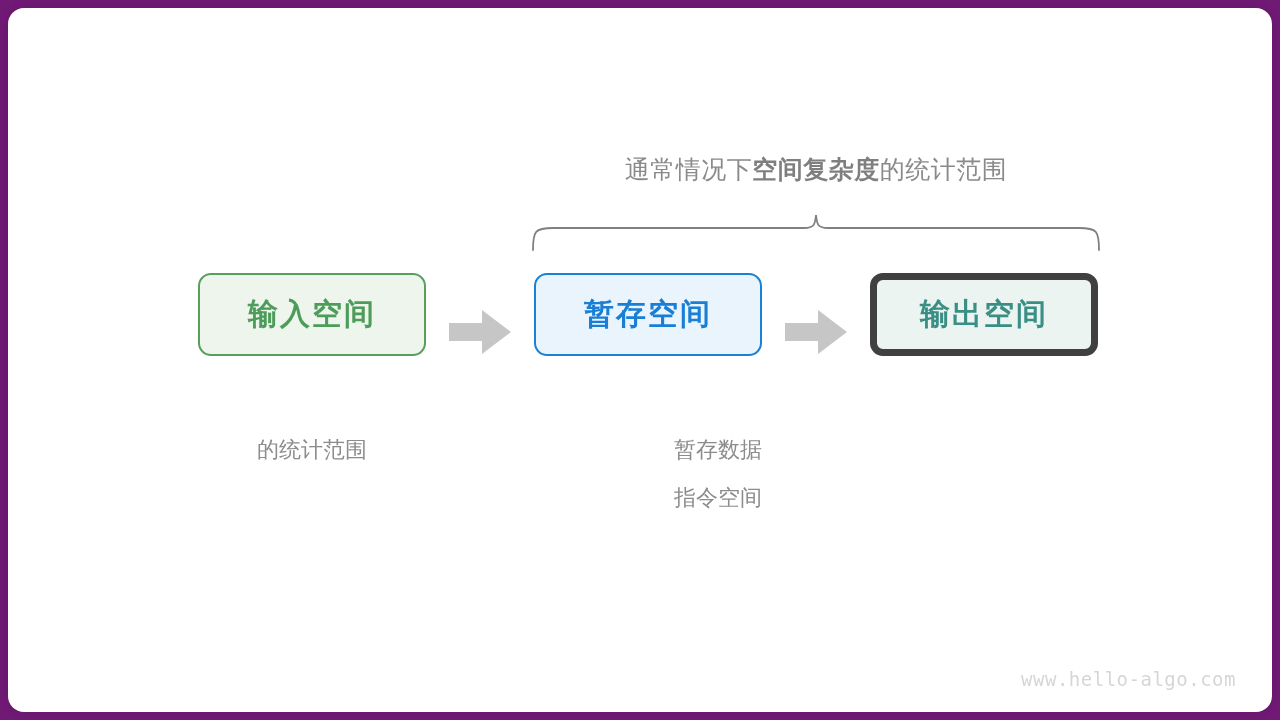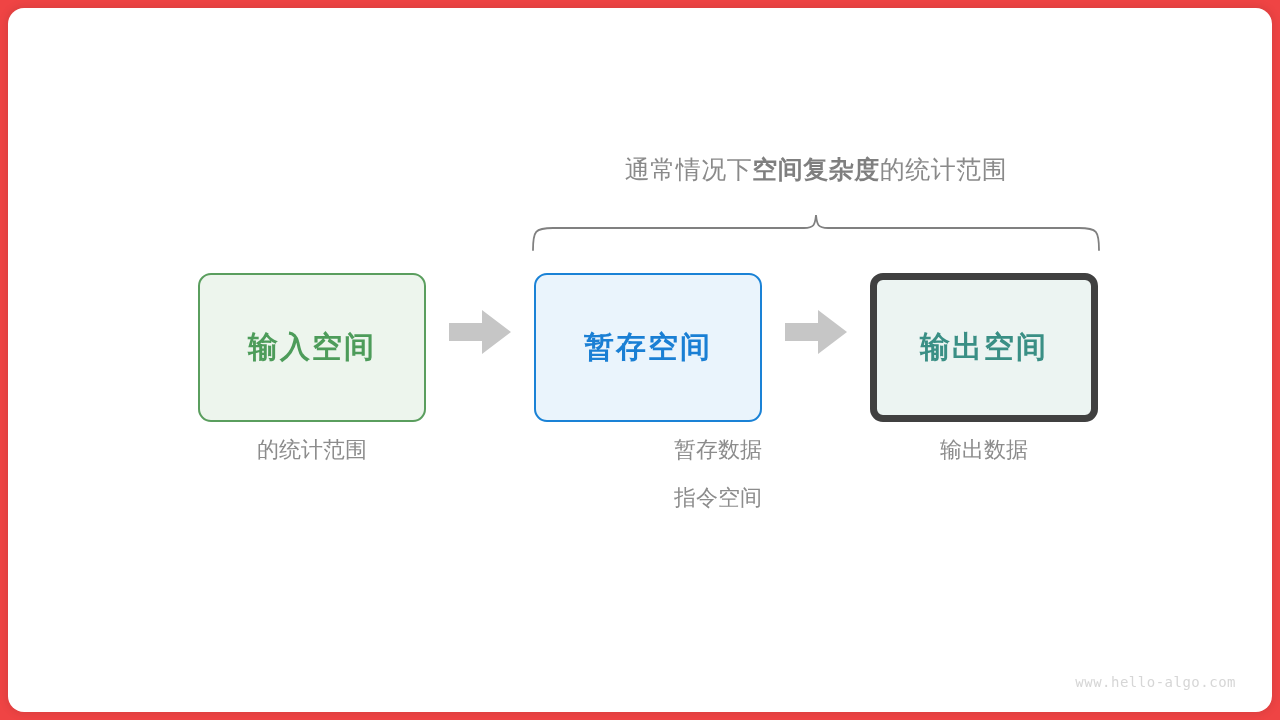--- a/index.html
+++ b/index.html
@@ -5,21 +5,21 @@
   html, body {
     margin: 0;
     padding: 0;
     background: #ffffff;
     font-family: "Liberation Sans", "DejaVu Sans", sans-serif;
   }
   #canvas {
     position: relative;
     width: 1280px;
     height: 720px;
-    background: #ef4444;
+    background: #701a75;
     overflow: hidden;
   }
   
   #frame {
     position: absolute;
     left: 8px;
     top: 8px;
     width: 1264px;
     height: 704px;
     background: #ffffff;
@@ -49,21 +49,21 @@
     top: 195px;
     width: 590px;
     height: 60px;
   }
 
   
   .box {
     position: absolute;
     top: 265px;
     width: 228px;
-    height: 149px;
+    height: 83px;
     border-radius: 13px;
     box-sizing: border-box;
     display: flex;
     align-items: center;
     justify-content: center;
     font-size: 30px;
     font-weight: bold;
     letter-spacing: 2px;
   }
   #box-input {
@@ -107,21 +107,21 @@
   #caption-input  { left: 190px; top: 418px; }
   #caption-temp   { left: 526px; top: 418px; text-align: right; }
   #caption-output { left: 862px; top: 418px; }
 
   
   #watermark {
     position: absolute;
     right: 36px;
     bottom: 22px;
     font-family: "DejaVu Sans Mono", "Liberation Mono", monospace;
-    font-size: 14px;
+    font-size: 19px;
     color: #d6d6d6;
     letter-spacing: 0.5px;
   }
 </style>
 </head>
 <body>
 
 <div id="canvas">
   <div id="frame">
 
@@ -161,20 +161,17 @@
 
     <div class="caption-col" id="caption-input">
       <div class="cap-line">的统计范围</div>
     </div>
 
     <div class="caption-col" id="caption-temp">
       <div class="cap-line">暂存数据</div>
       <div class="cap-line">指令空间</div>
     </div>
 
-    <div class="caption-col" id="caption-output">
-      <div class="cap-line">输出数据</div>
-    </div>
 
     <div id="watermark">www.hello-algo.com</div>
 
   </div>
 </div>
 
 </body></html>

